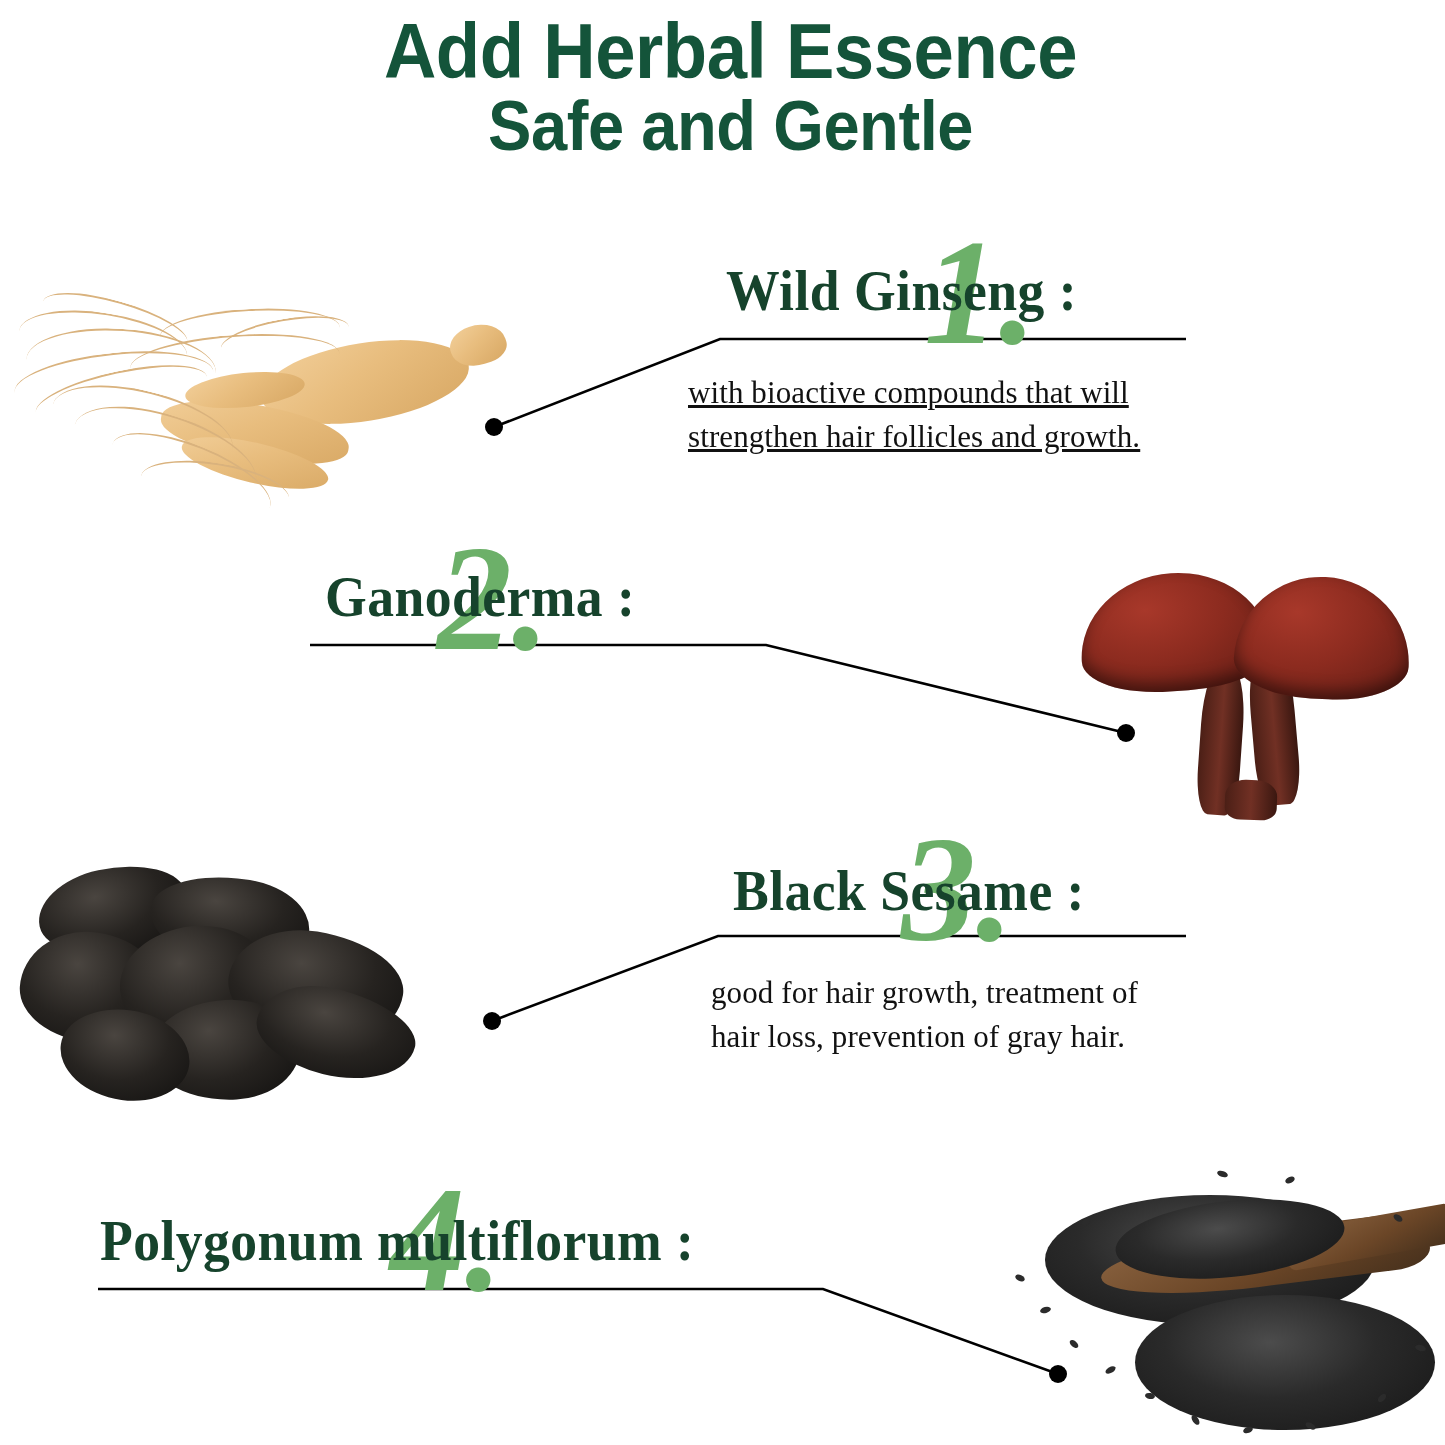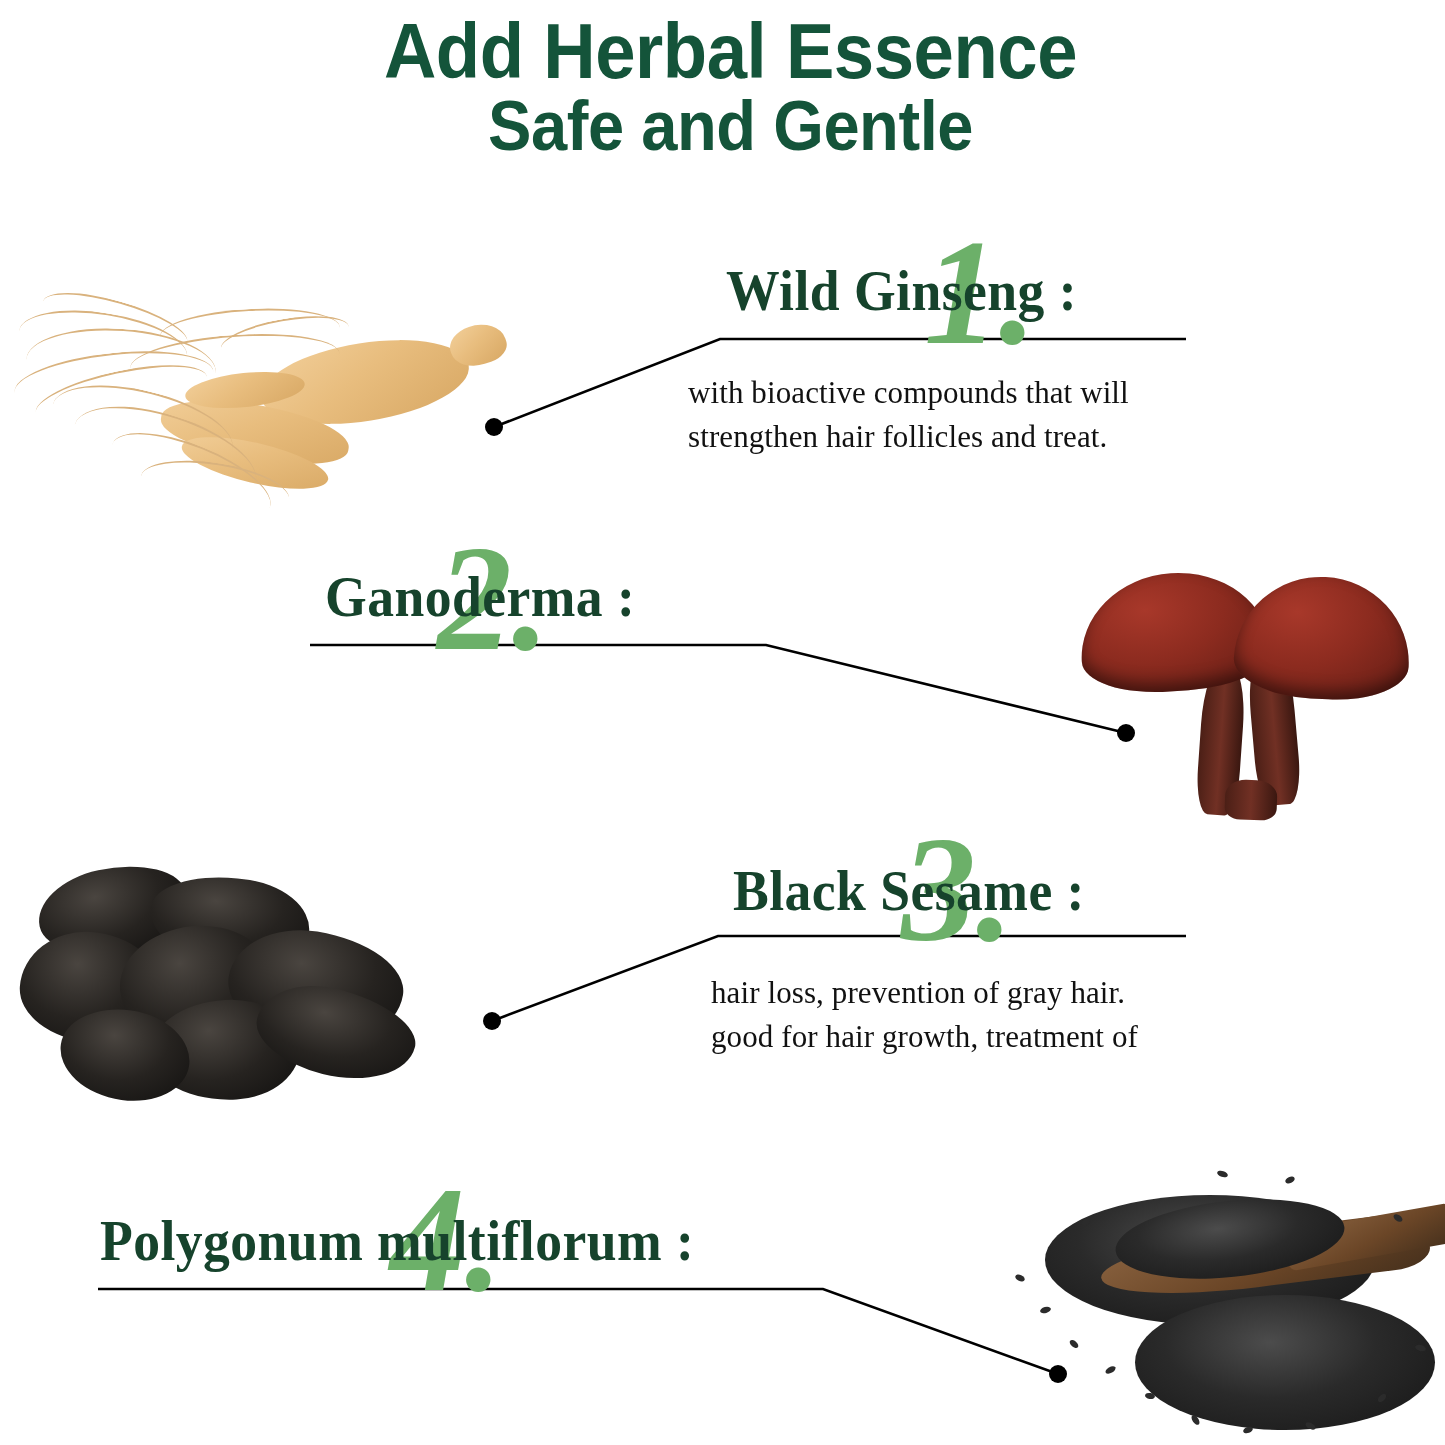--- a/index.html
+++ b/index.html
@@ -224,41 +224,41 @@
 
     <polyline points="98,1289 823,1289 1058,1374" fill="none" stroke="#000" stroke-width="2.6"></polyline>
     <circle cx="1058" cy="1374" r="9" fill="#000"></circle>
   </svg>
 
   <div class="item" style="left:726px; top:262px; z-index:5;">
     <div class="heading-wrap">
       <div class="bignum" style="left:198px; top:-45px;">1.</div>
       <div class="heading">Wild Ginseng :</div>
     </div>
-    <div class="desc" style="margin-top:52px; margin-left:-38px;">
+    <div class="desc" style="margin-top:52px; margin-left:-38px;text-decoration:underline;">
       <div>with bioactive compounds that will</div>
-      <div>strengthen hair follicles and treat.</div>
+      <div>strengthen hair follicles and growth.</div>
     </div>
   </div>
 
   <div class="item" style="left:325px; top:568px; z-index:5;">
     <div class="heading-wrap">
       <div class="bignum" style="left:112px; top:-45px;">2.</div>
       <div class="heading">Ganoderma :</div>
     </div>
   </div>
 
   <div class="item" style="left:733px; top:862px; z-index:5;">
     <div class="heading-wrap">
       <div class="bignum" style="left:168px; top:-48px;">3.</div>
       <div class="heading">Black Sesame :</div>
     </div>
     <div class="desc" style="margin-top:52px; margin-left:-22px;">
+      <div>good for hair growth, treatment of</div>
       <div>hair loss, prevention of gray hair.</div>
-      <div>good for hair growth, treatment of</div>
     </div>
   </div>
 
   <div class="item" style="left:100px; top:1212px; z-index:5;">
     <div class="heading-wrap">
       <div class="bignum" style="left:290px; top:-48px;">4.</div>
       <div class="heading">Polygonum multiflorum :</div>
     </div>
   </div>
 

